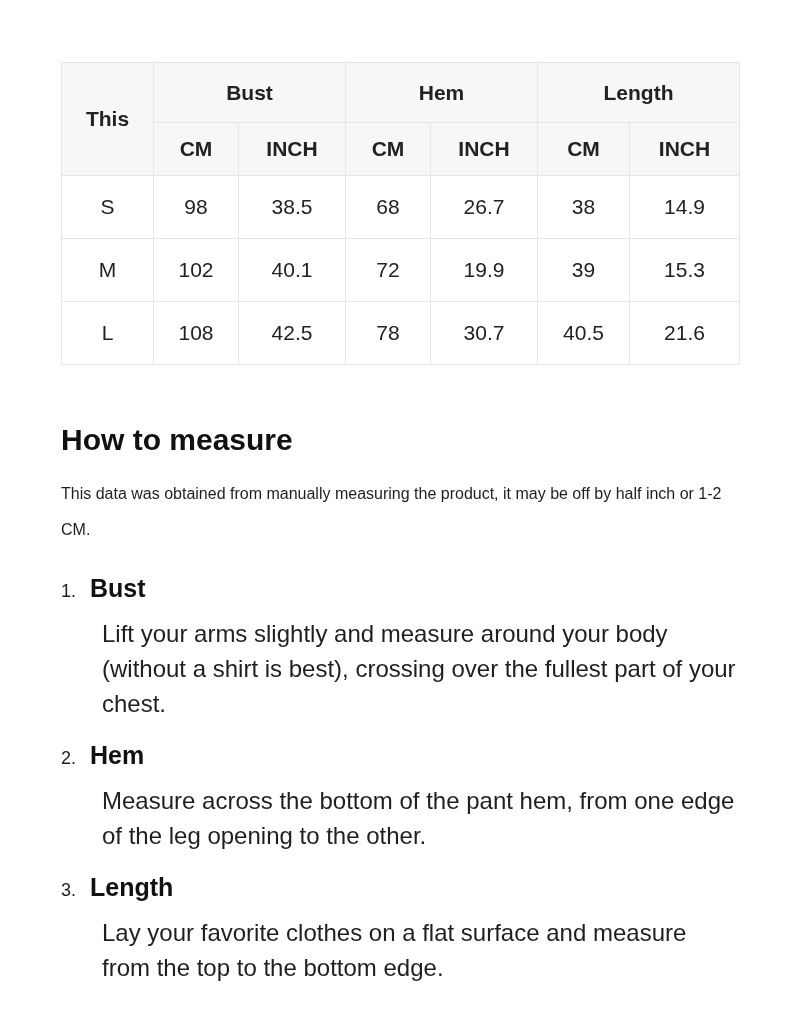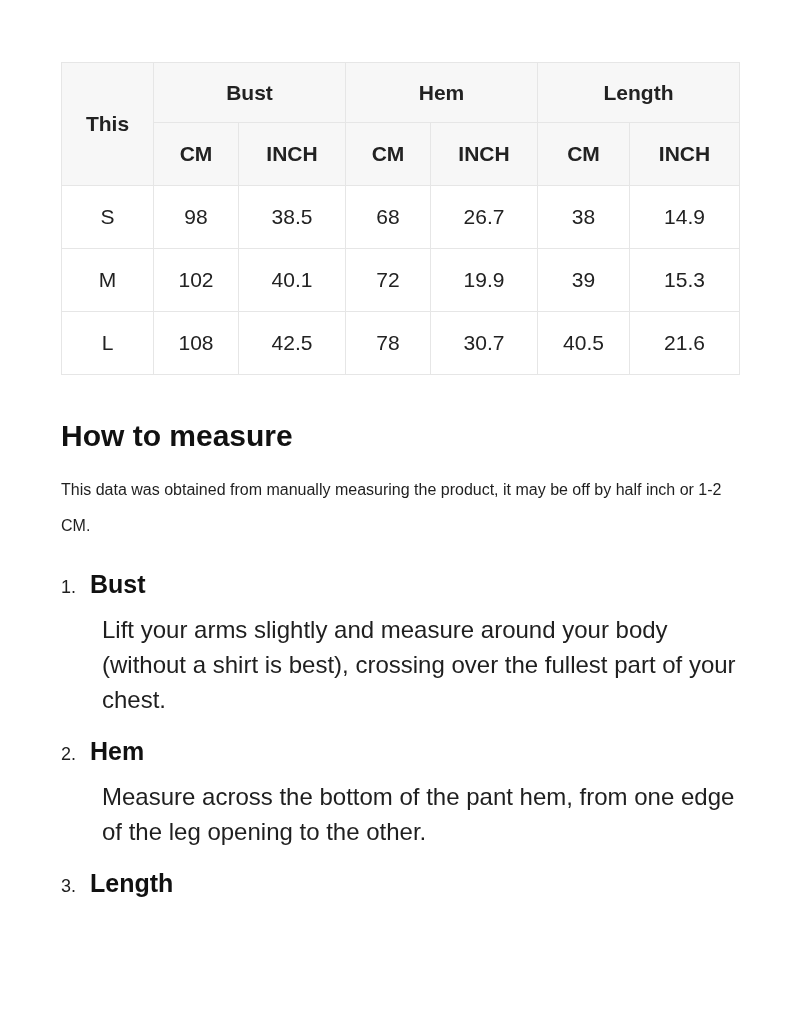--- a/index.html
+++ b/index.html
@@ -29,27 +29,27 @@
     text-align: center;
     vertical-align: middle;
     font-weight: normal;
   }
   table.size-table thead th {
     background: #f7f7f7;
     font-weight: bold;
     color: #222222;
   }
   tr.group-row th { height: 60px; }
-  tr.unit-row th  { height: 63px; text-align: center; }
+  tr.unit-row th  { height: 53px; text-align: center; }
   tbody tr        { height: 63px; }
   td { color: #222222; }
 
   
   h2.guide-title {
-    margin-top: 44px;
+    margin-top: 58px;
     font-size: 30px;
     font-weight: bold;
     color: #111111;
     letter-spacing: 0;
   }
   p.guide-intro {
     margin-top: 19px;
     font-size: 16px;
     line-height: 36px;
     max-width: 700px;
@@ -164,16 +164,17 @@
         <span class="step-label">Hem</span>
       </div>
       <p class="step-desc">Measure across the bottom of the pant hem, from one edge of the leg opening to the other.</p>
     </div>
 
     <div class="step">
       <div class="step-head">
         <span class="step-num">3.</span>
         <span class="step-label">Length</span>
       </div>
+      <p class="step-desc">Lay your favorite clothes on a flat surface and measure from the top to the bottom edge.</p>
     </div>
 
   </div>
 </div>
 
 </body></html>

